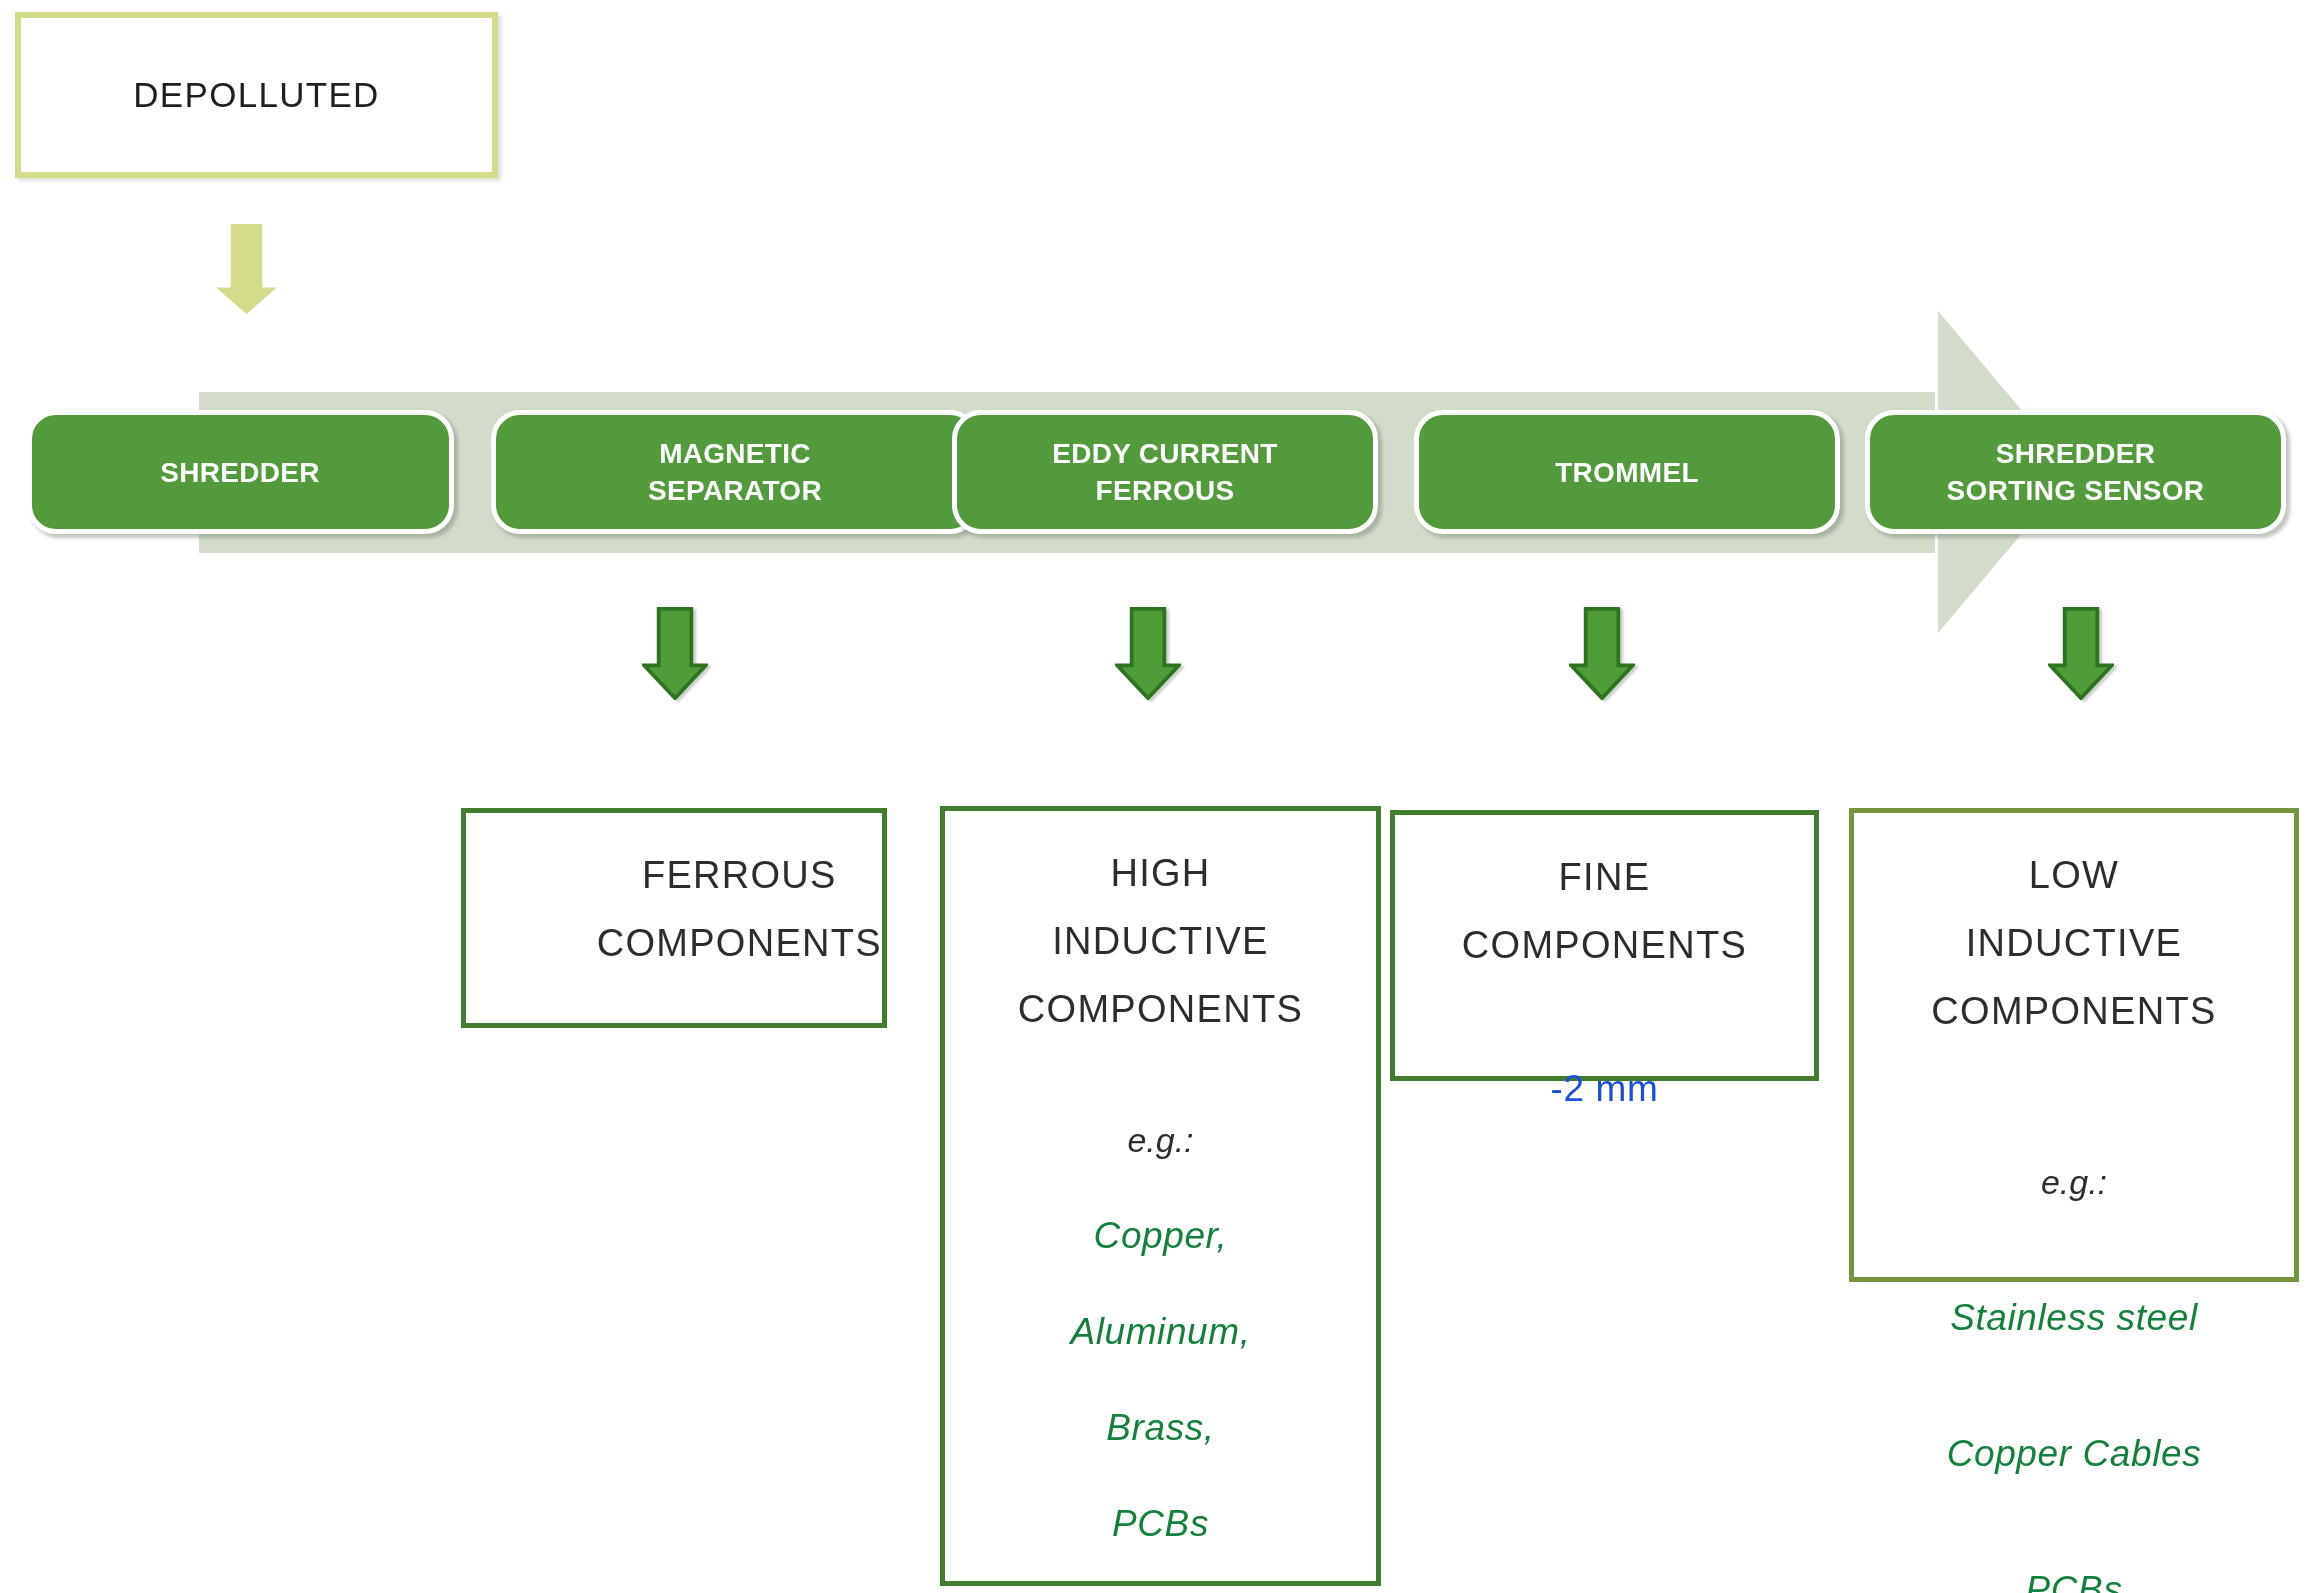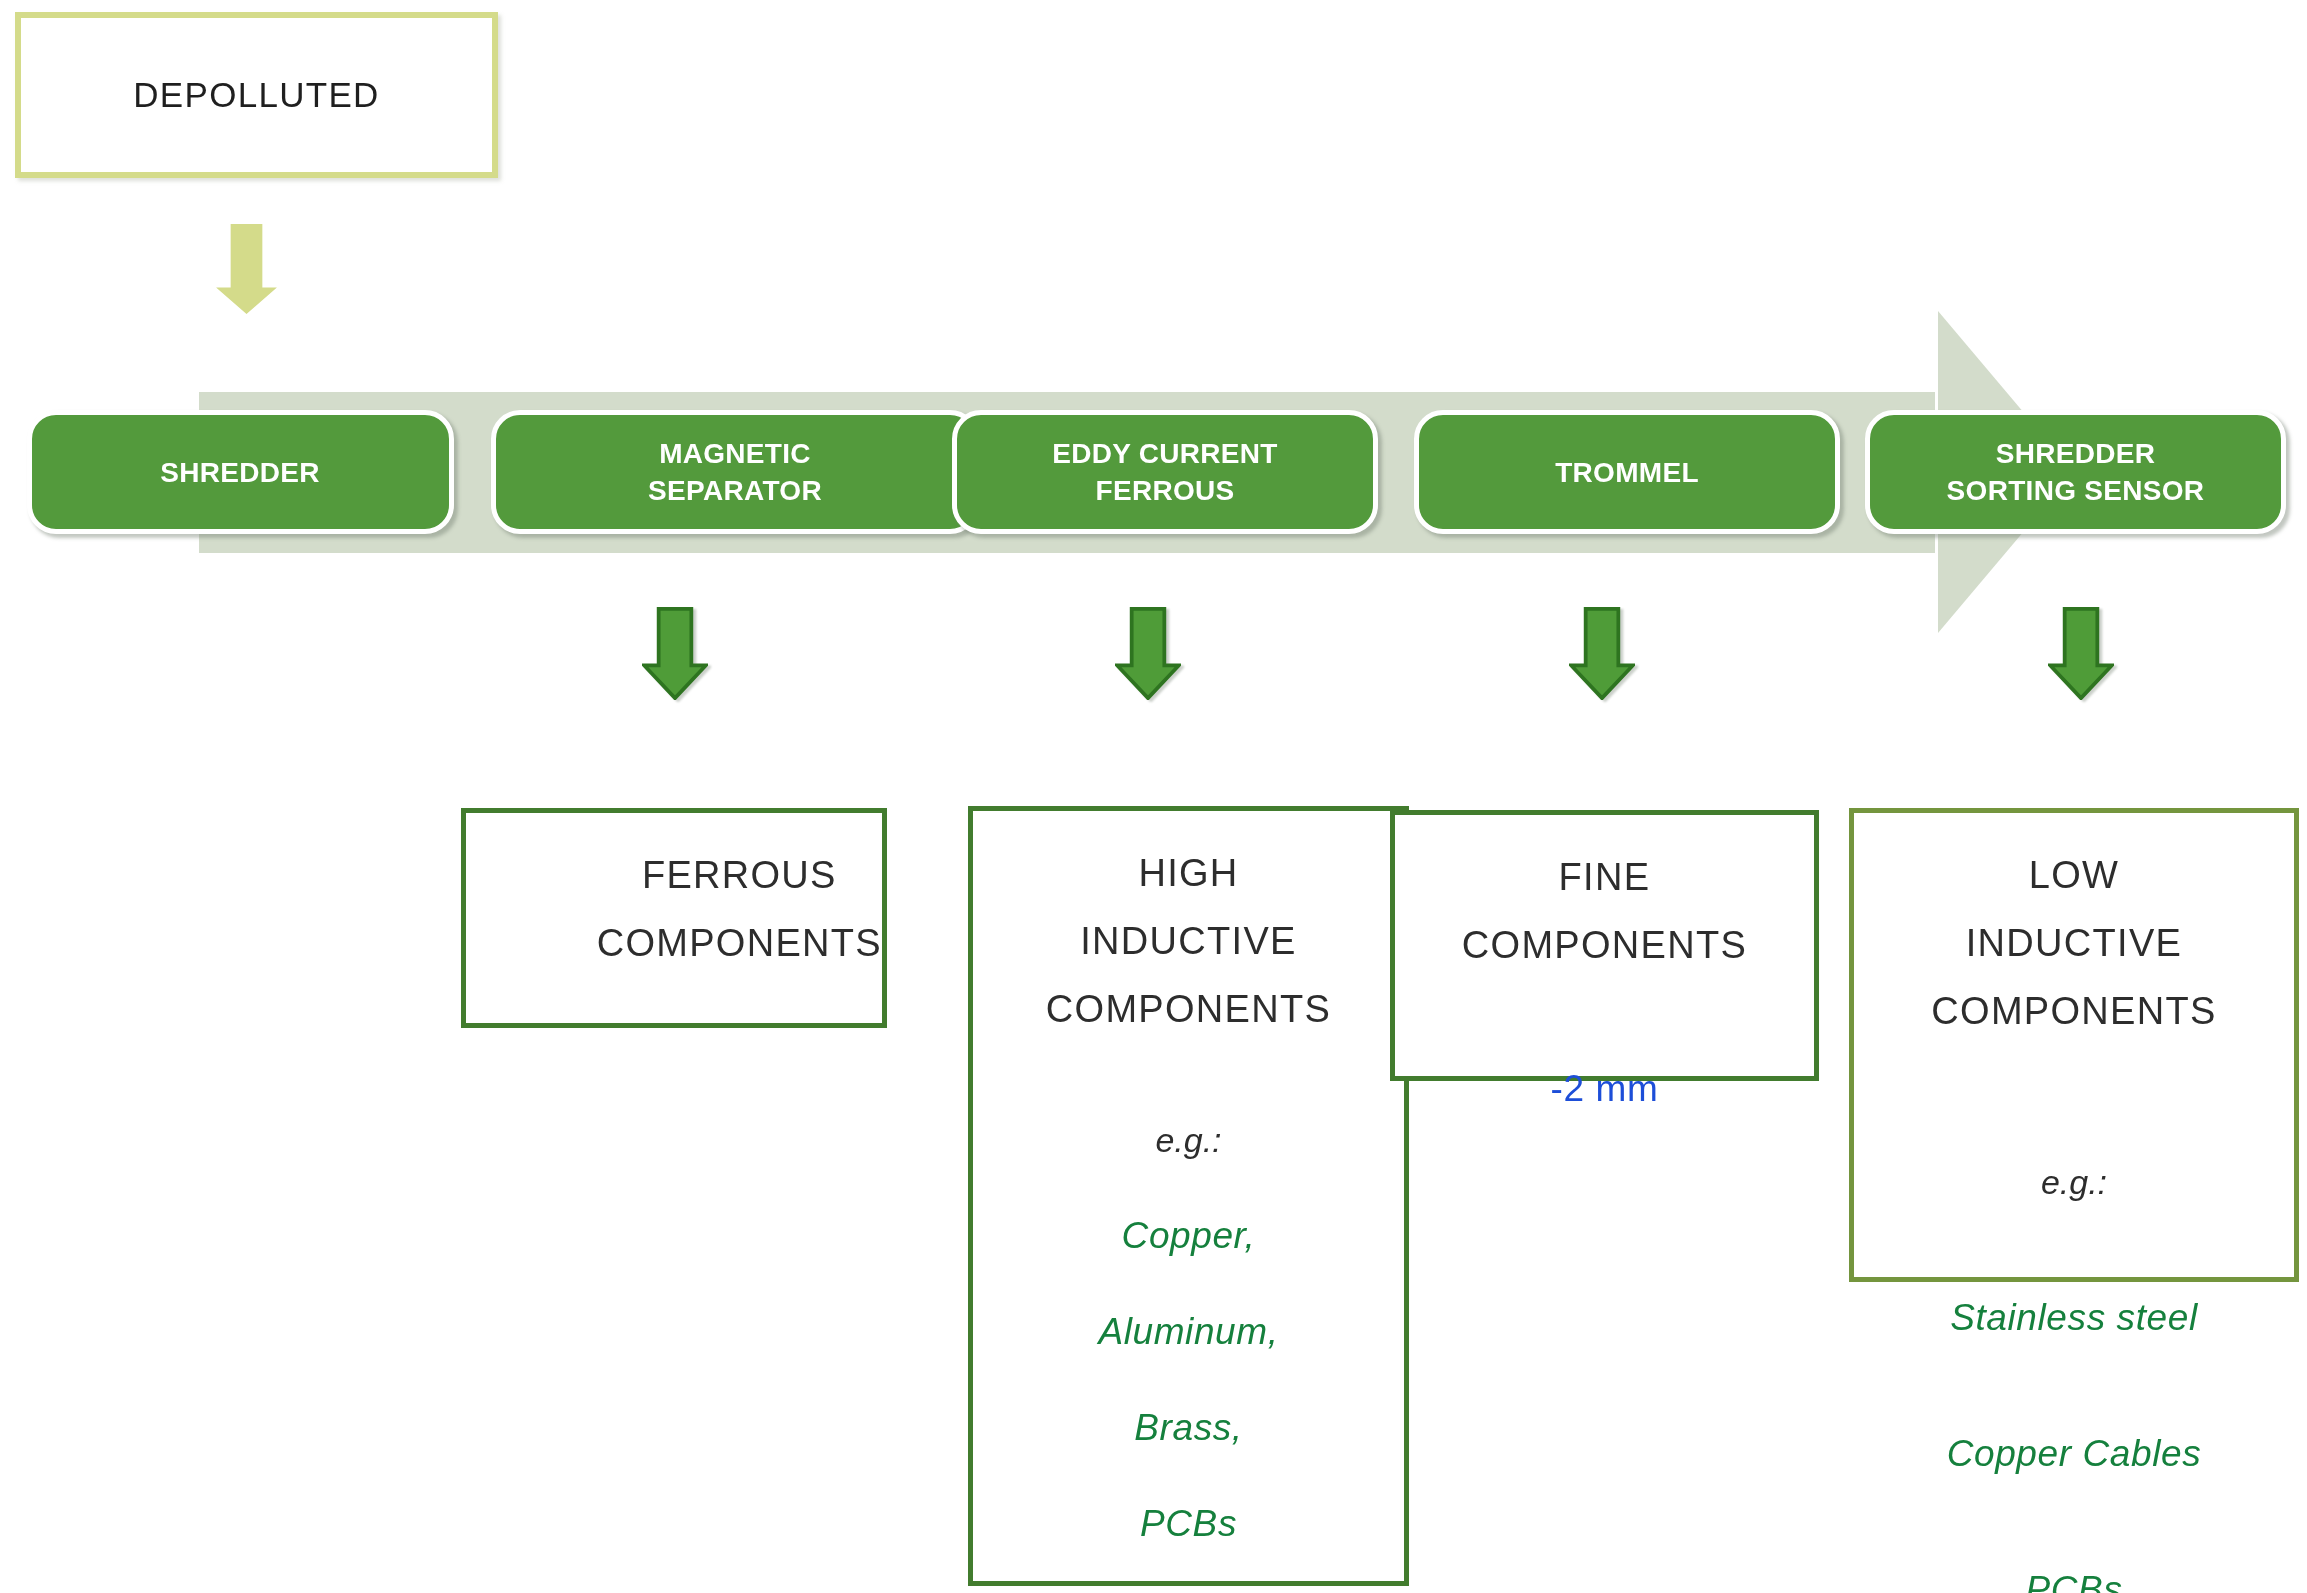--- a/index.html
+++ b/index.html
@@ -96,21 +96,21 @@
     <polygon points="26,3 78,3 78,93 101,93 52,145 3,93 26,93" fill="#4f9c38" stroke="#2e7420" stroke-width="6"></polygon>
   </svg>
 
   <div class="abs out" style="left:461px;top:808px;width:426px;height:220px;align-items:flex-end;">
     <div class="out-title">
       <span>FERROUS</span>
       <span>COMPONENTS</span>
     </div>
   </div>
 
-  <div class="abs out" style="left:968px;top:806px;width:441px;height:780px;">
+  <div class="abs out" style="left:940px;top:806px;width:441px;height:780px;">
     <div class="out-title">
       <span>HIGH</span>
       <span>INDUCTIVE</span>
       <span>COMPONENTS</span>
     </div>
     <div class="out-eg">e.g.:</div>
     <div class="out-item">Copper,</div>
     <div class="out-item">Aluminum,</div>
     <div class="out-item">Brass,</div>
     <div class="out-item">PCBs</div>

